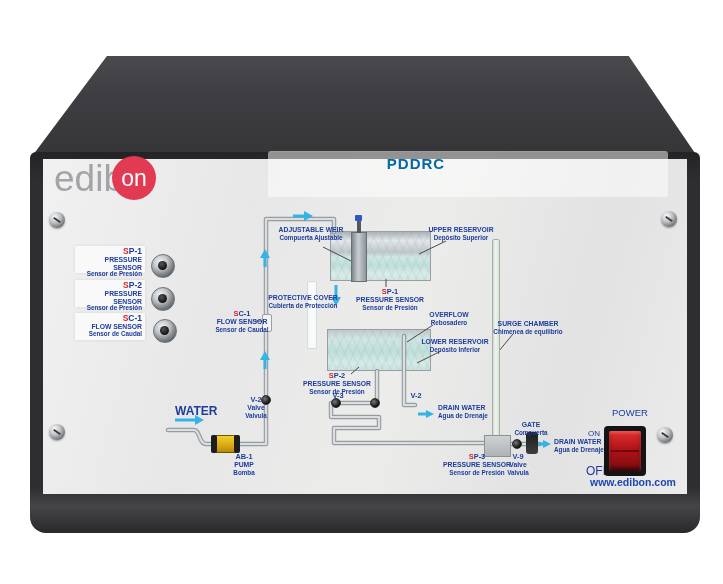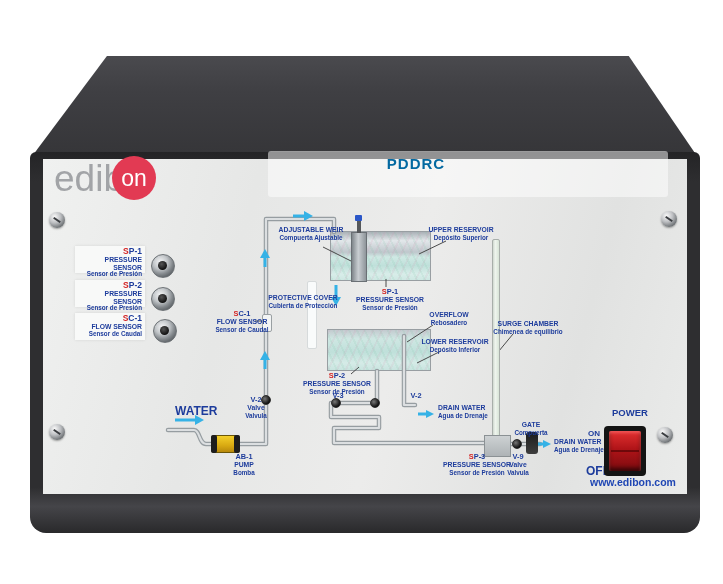--- a/index.html
+++ b/index.html
@@ -67,21 +67,21 @@
   #cover-strip{background:rgba(250,252,252,.92);border:1px solid #d6dadb;border-radius:2px;box-sizing:border-box;}
   #sp3-box{background:linear-gradient(180deg,#cdd1d3,#aeb3b6);border:1px solid #8b9194;box-sizing:border-box;}
   #gate-body{background:linear-gradient(180deg,#1c1c1c,#3e3e3e);border-radius:3px;}
   #flow-sensor-body{background:#f2f4f4;border:1px solid #9aa0a3;border-radius:2px;box-sizing:border-box;}
   
   #power-switch{width:42px;height:50px;background:#141414;border-radius:4px;}
   #power-rocker{position:absolute;left:5px;top:5px;width:32px;height:40px;border-radius:2px;
     background:linear-gradient(180deg,#e23030 0%,#b01418 45%,#7c0b0f 100%);
     box-shadow:inset 0 2px 3px rgba(255,120,120,.55),inset 0 -3px 4px rgba(0,0,0,.6);}
   #power-rocker::after{content:"";position:absolute;left:2px;top:19px;width:28px;height:2px;background:rgba(60,0,0,.55);}
-  .pw-txt{color:#1d3c9c;font-weight:bold;}
+  .pw-txt{color:#1d3c9c;font-weight:normal;}
   #website{color:#1f46b4;font-weight:bold;font-size:10.5px;}
   
   .pipe-o{fill:none;stroke:#969da1;stroke-width:4.5;stroke-linejoin:round;stroke-linecap:round;}
   .pipe-i{fill:none;stroke:#dcdfe1;stroke-width:2.2;stroke-linejoin:round;stroke-linecap:round;}
   .arr-s{fill:none;stroke:#35b2e6;stroke-width:3;}
   .arr-h{fill:#35b2e6;stroke:none;}
   .ptr{stroke:#4a4a4a;stroke-width:1;fill:none;}
 </style>
 </head>
 <body>

